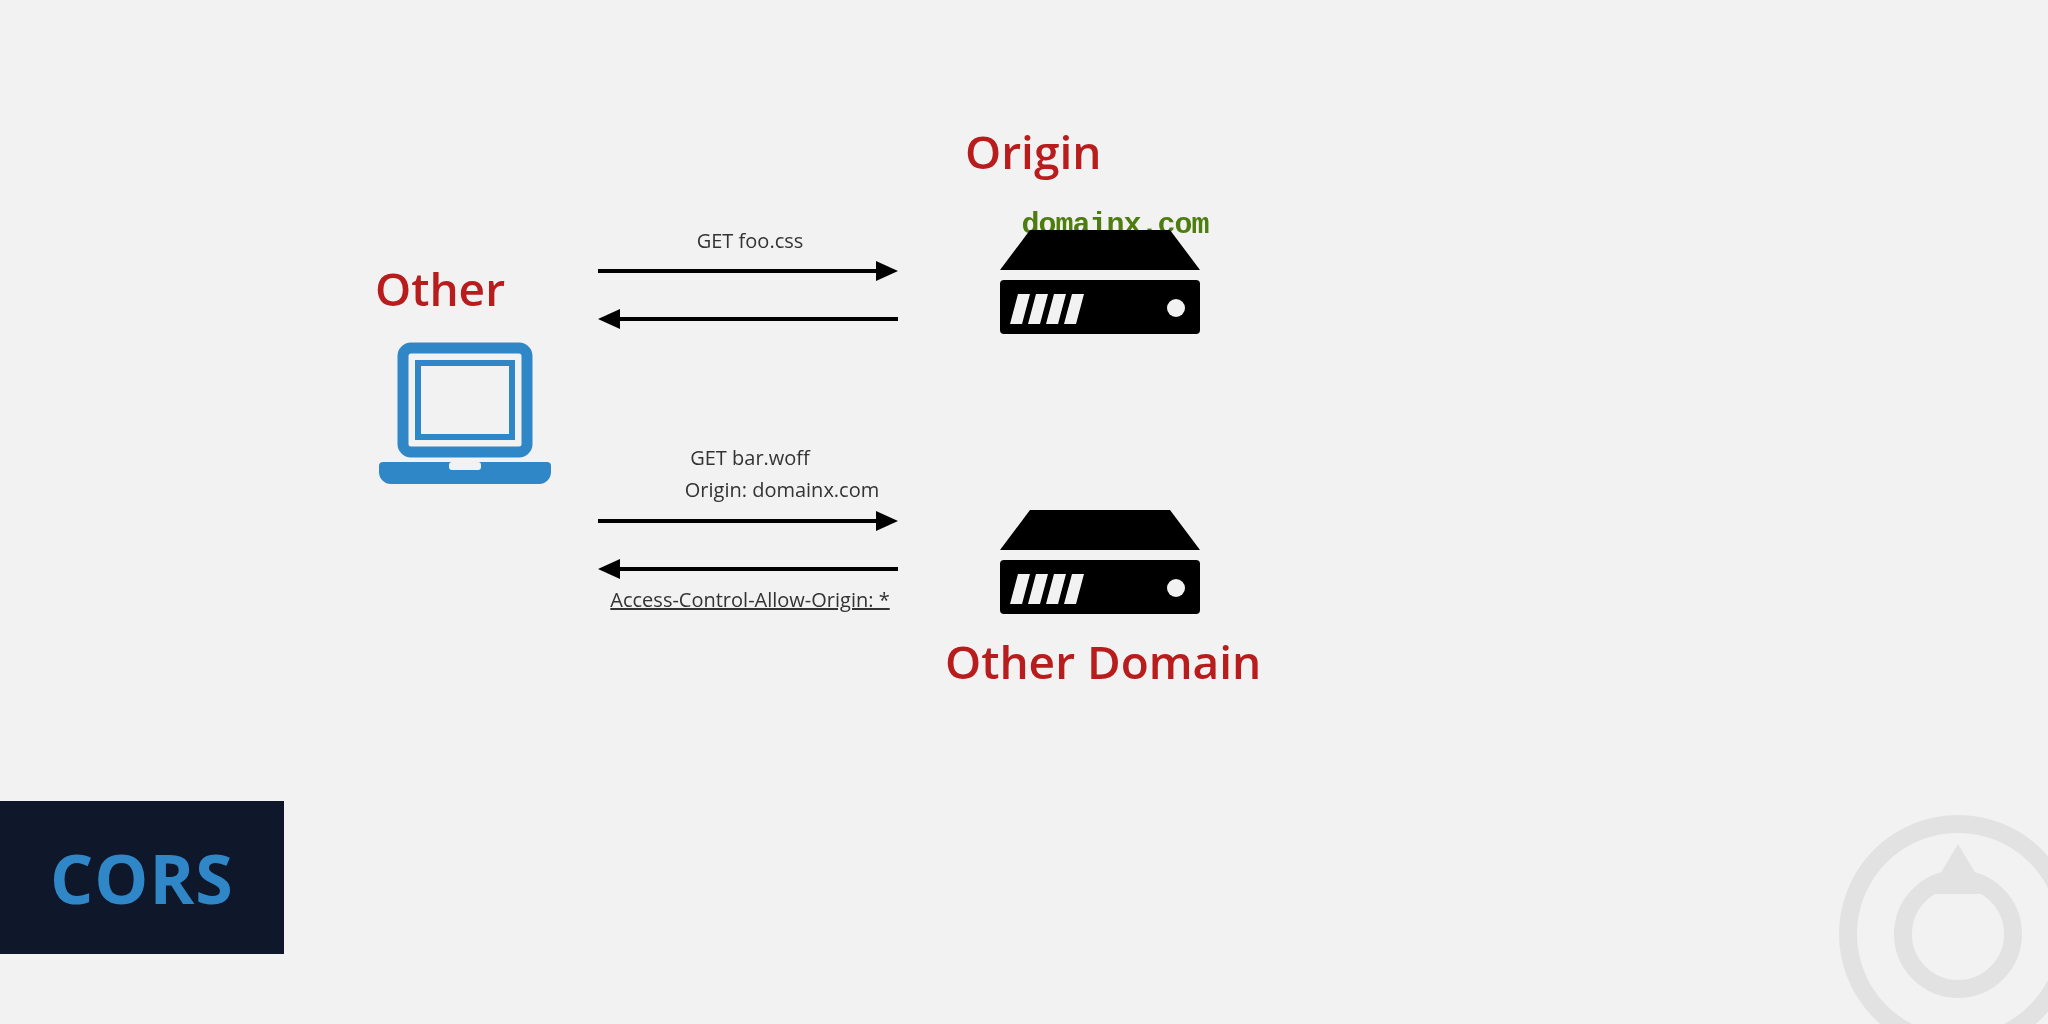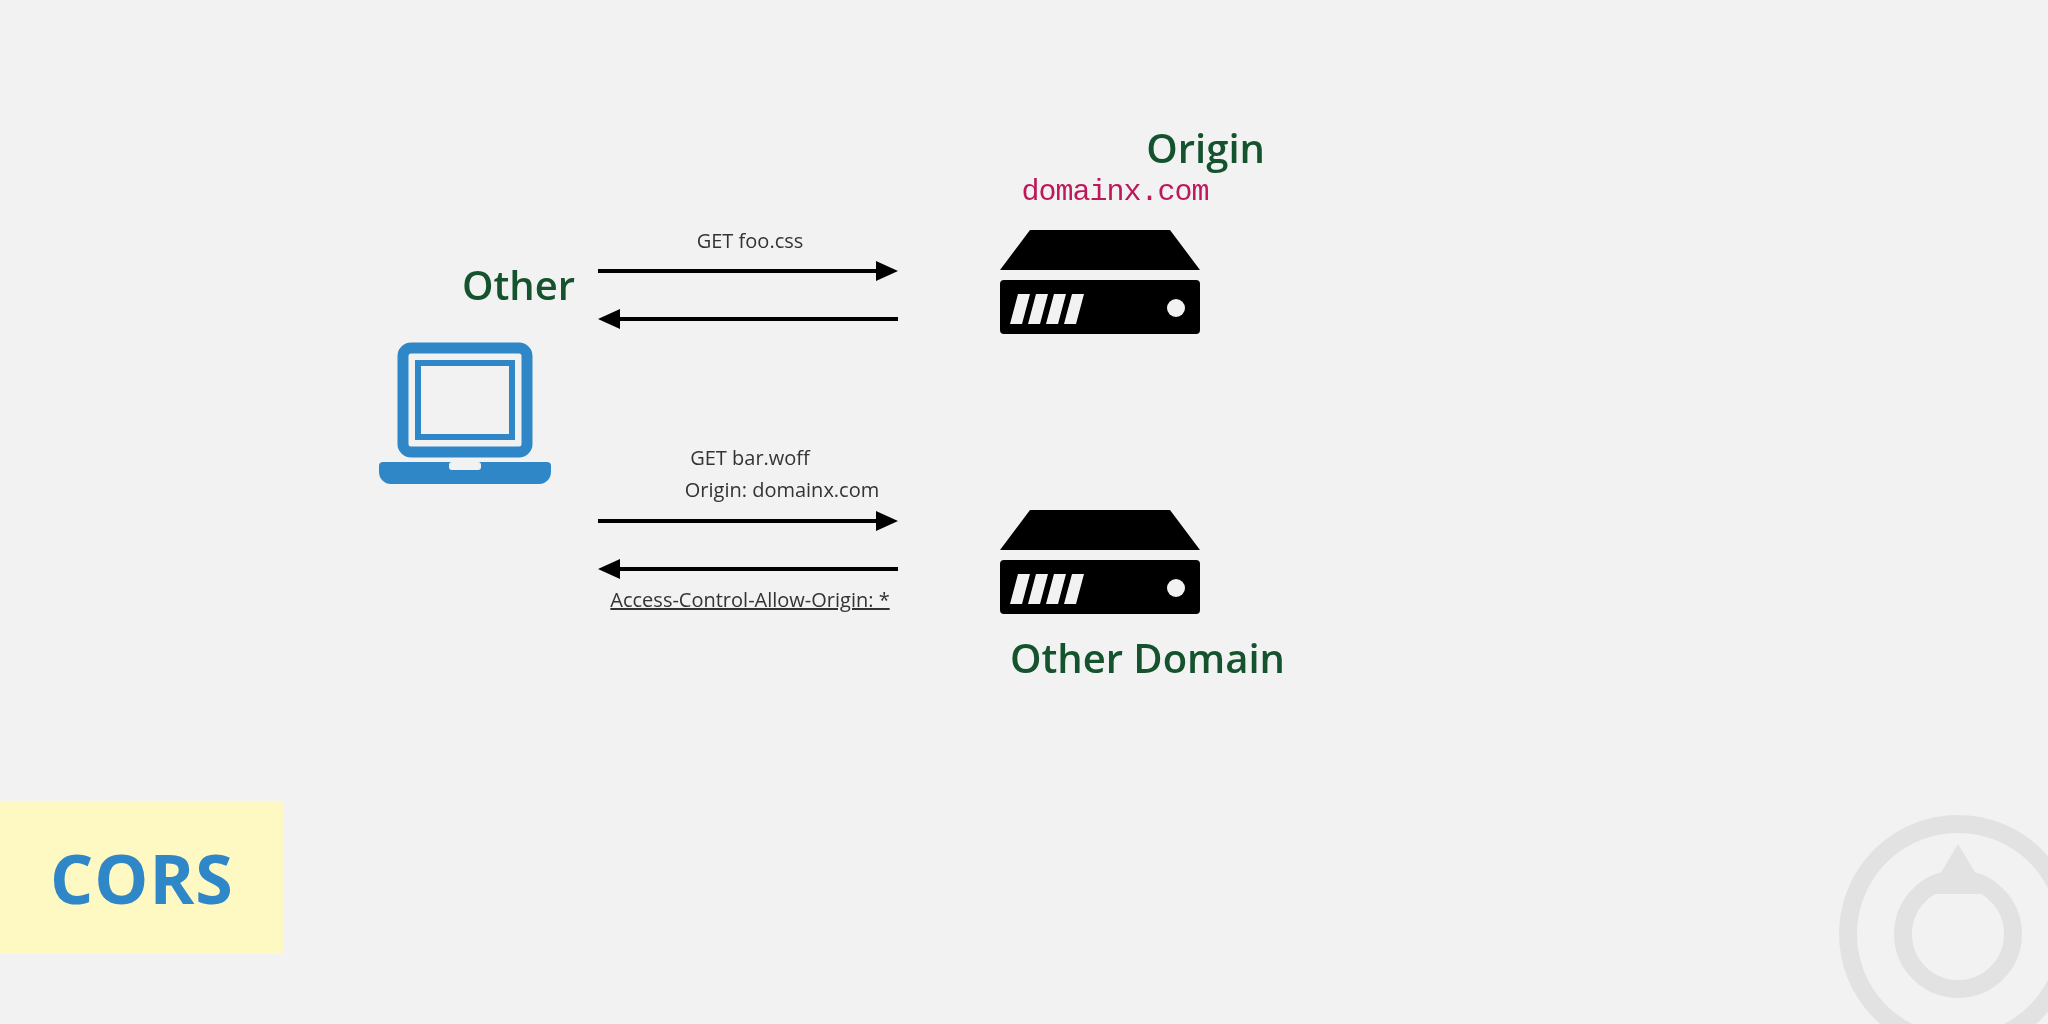--- a/index.html
+++ b/index.html
@@ -5,43 +5,44 @@
   * { margin: 0; padding: 0; box-sizing: border-box; }
   body {
     width: 2048px;
     height: 1024px;
     background: #f2f2f2;
     font-family: "Open Sans", "Segoe UI", Arial, sans-serif;
     position: relative;
     overflow: hidden;
   }
   .title-main {
-    font-size: 40px;
+    font-size: 46px;
     font-weight: 600;
-    color: #14532d;
-    text-align: right;
+    color: #b91c1c;
+    text-align: left;
   }
   .title-sub {
     font-size: 30px;
-    font-weight: 400;
-    color: #be185d;
+    font-weight: 700;
+    color: #4d7c0f;
     text-align: center;
     font-family: "Courier New", monospace;
     letter-spacing: -1px;
+    margin-top: 26px;
   }
   .label {
     font-size: 20px;
     color: #333;
     text-align: center;
   }
   .cors-box {
     position: absolute;
     left: 0;
     bottom: 70px;
-    background: #fef9c3;
+    background: #0f172a;
     padding: 30px 50px 30px 50px;
   }
   .cors-text {
     font-size: 68px;
     font-weight: 700;
     color: #2f87c8;
     letter-spacing: 1px;
   }
   svg { display: block; }
   .watermark {

